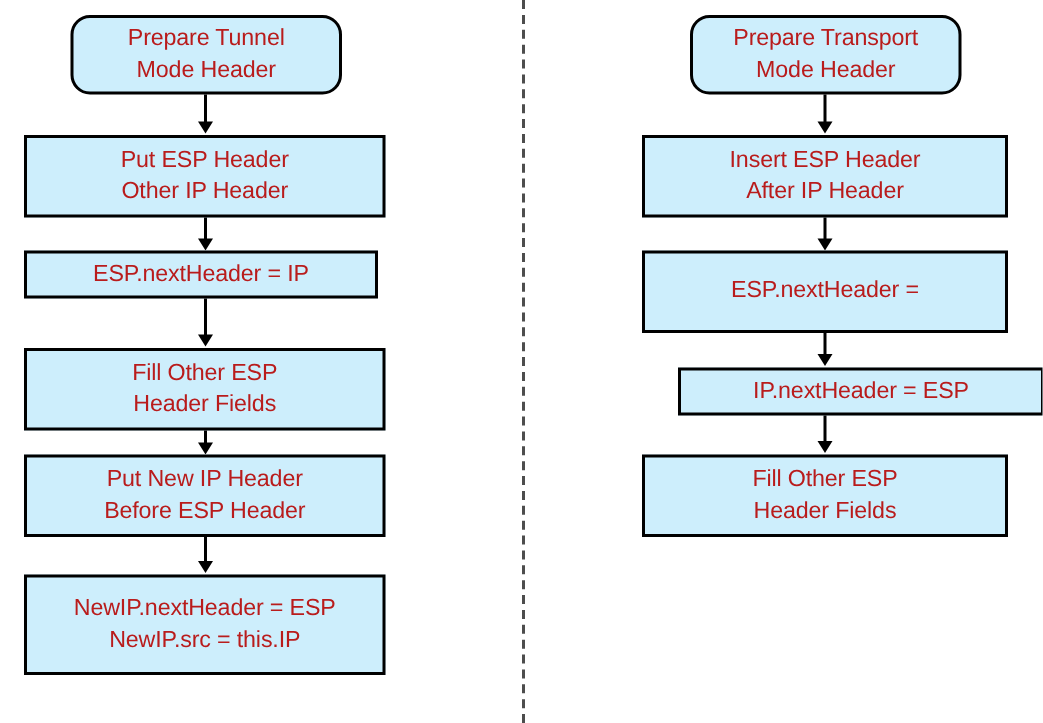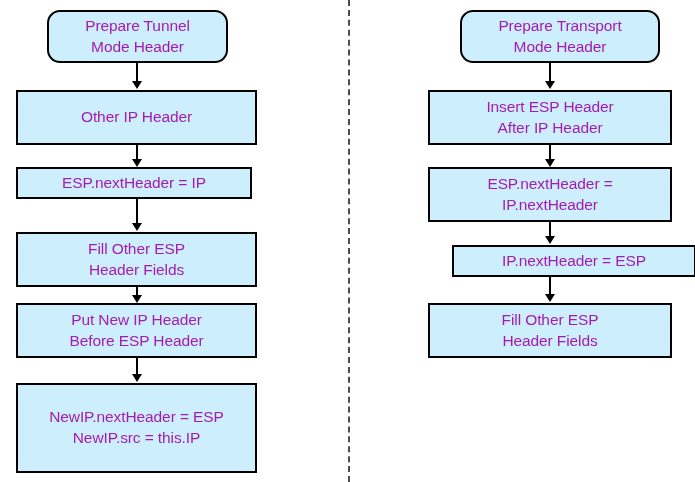--- a/index.html
+++ b/index.html
@@ -26,21 +26,21 @@
   .node {
     position: absolute;
     box-sizing: border-box;
     background: #cdeefc;
     border: 2px solid #000000;
     display: flex;
     flex-direction: column;
     align-items: center;
     justify-content: center;
     text-align: center;
-    color: #a21caf;
+    color: #b91c1c;
     font-family: "Liberation Sans", sans-serif;
     font-size: 15.5px;
     line-height: 1.35;
     letter-spacing: -0.1px;
     white-space: nowrap;
   }
 
   .node.rounded {
     border-radius: 13px;
   }
@@ -79,20 +79,21 @@
 
   <div class="node rounded" style="left:47px; top:10px; width:181px; height:53px;">
     <span class="line">Prepare Tunnel</span>
     <span class="line">Mode Header</span>
   </div>
 
   <div class="arrow" style="left:136px; top:63px; height:20px;"></div>
   <div class="arrowhead" style="left:132px; top:81px;"></div>
 
   <div class="node" style="left:16px; top:90px; width:241px; height:55px;">
+    <span class="line">Put ESP Header</span>
     <span class="line">Other IP Header</span>
   </div>
 
   <div class="arrow" style="left:136px; top:145px; height:17px;"></div>
   <div class="arrowhead" style="left:132px; top:159px;"></div>
 
   <div class="node" style="left:16px; top:167px; width:236px; height:32px;">
     <span class="line">ESP.nextHeader = IP</span>
   </div>
 
@@ -108,46 +109,45 @@
   <div class="arrowhead" style="left:132px; top:295px;"></div>
 
   <div class="node" style="left:16px; top:303px; width:241px; height:55px;justify-content:center;">
     <span class="line">Put New IP Header</span>
     <span class="line">Before ESP Header</span>
   </div>
 
   <div class="arrow" style="left:136px; top:358px; height:18px;"></div>
   <div class="arrowhead" style="left:132px; top:374px;"></div>
 
-  <div class="node" style="left:16px; top:383px; width:241px; height:90px;">
+  <div class="node" style="left:16px; top:383px; width:241px; height:67px;">
     <span class="line">NewIP.nextHeader = ESP</span>
     <span class="line">NewIP.src = this.IP</span>
   </div>
 
   <div class="divider" style="left:348px;"></div>
 
-  <div class="node rounded" style="left:460px; top:10px; width:200px; height:53px;">
+  <div class="node rounded" style="left:460px; top:10px; width:181px; height:53px;">
     <span class="line">Prepare Transport</span>
     <span class="line">Mode Header</span>
   </div>
 
   <div class="arrow" style="left:549px; top:63px; height:20px;"></div>
   <div class="arrowhead" style="left:545px; top:81px;"></div>
 
   <div class="node" style="left:428px; top:90px; width:244px; height:55px;">
     <span class="line">Insert ESP Header</span>
     <span class="line">After IP Header</span>
   </div>
 
   <div class="arrow" style="left:549px; top:145px; height:17px;"></div>
   <div class="arrowhead" style="left:545px; top:159px;"></div>
 
   <div class="node" style="left:428px; top:167px; width:244px; height:55px;justify-content:center;">
     <span class="line">ESP.nextHeader =</span>
-    <span class="line">IP.nextHeader</span>
   </div>
 
   <div class="arrow" style="left:549px; top:222px; height:15px;"></div>
   <div class="arrowhead" style="left:545px; top:236px;"></div>
 
   <div class="node" style="left:428px; top:245px; width:244px; height:32px;margin-left:24px;">
     <span class="line">IP.nextHeader = ESP</span>
   </div>
 
   <div class="arrow" style="left:549px; top:277px; height:18px;"></div>

